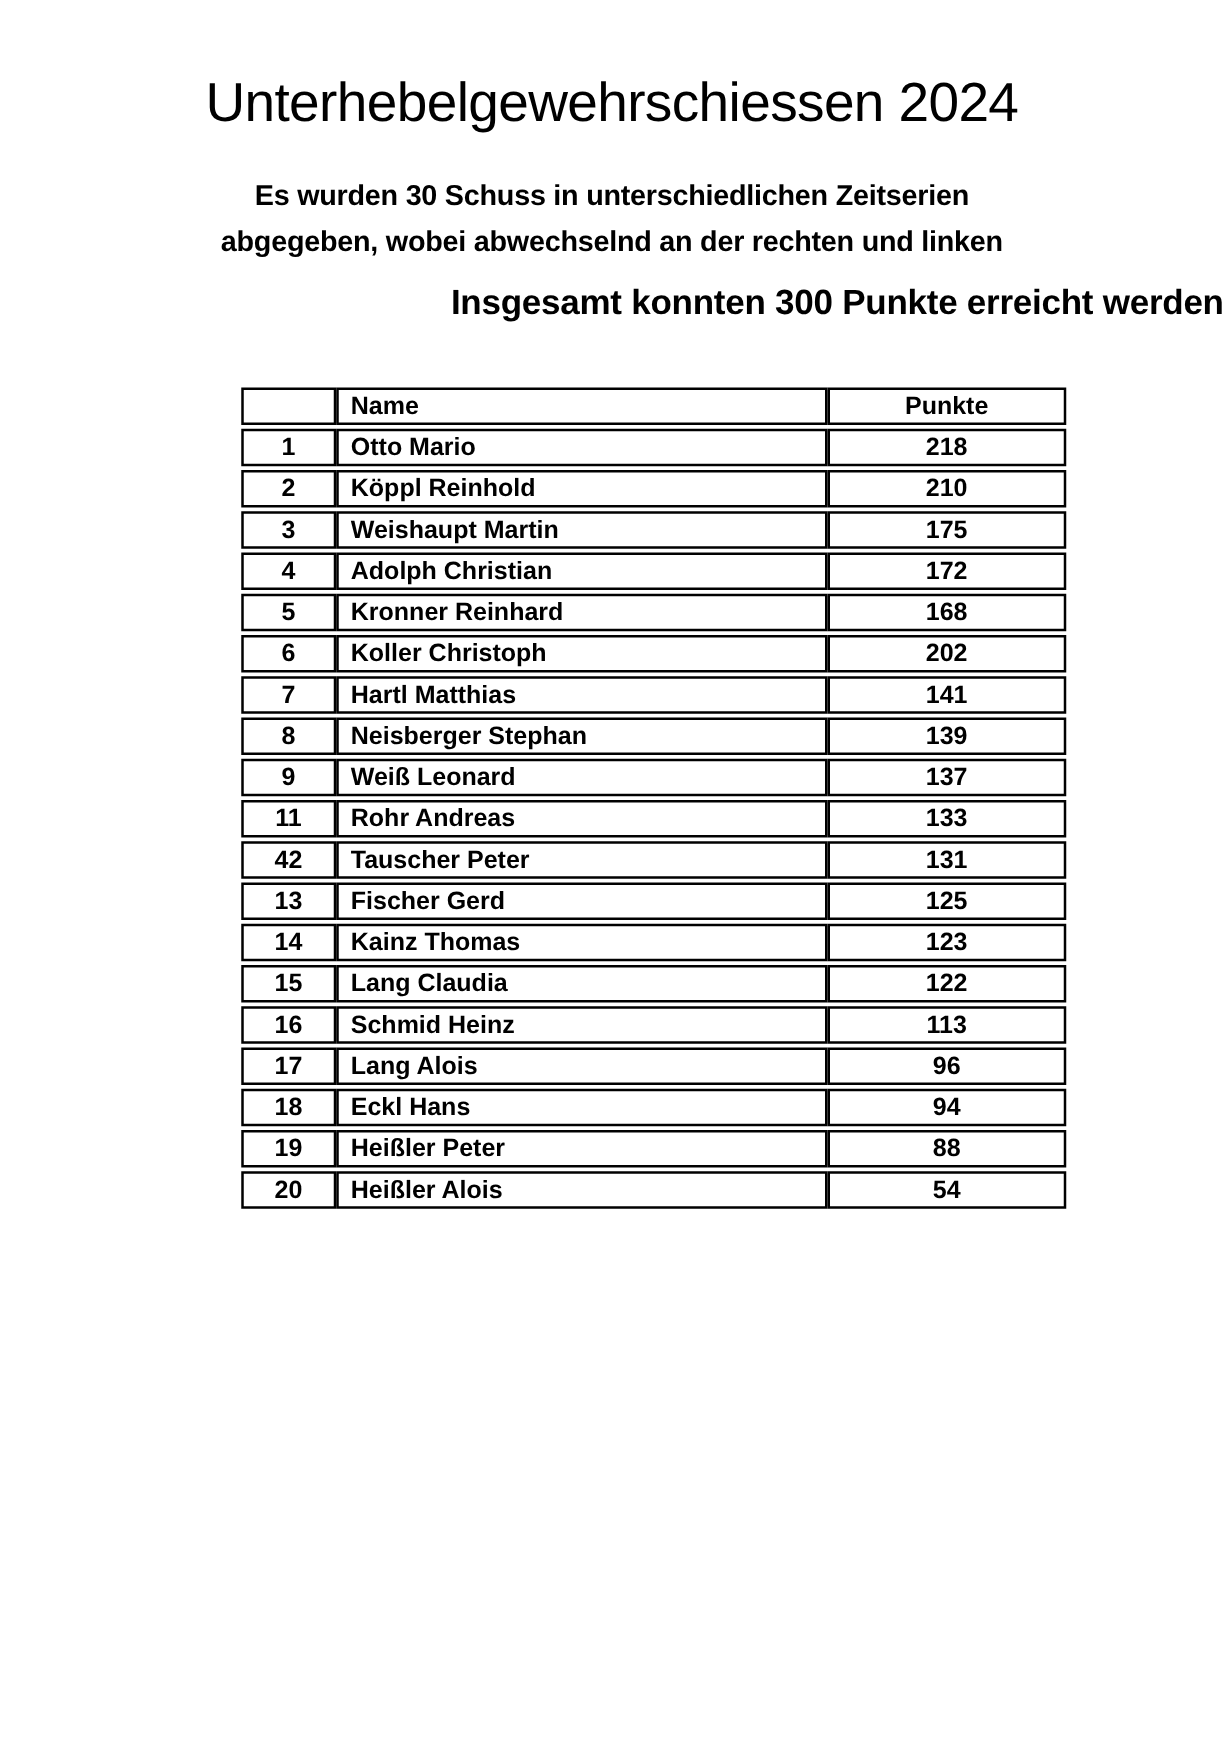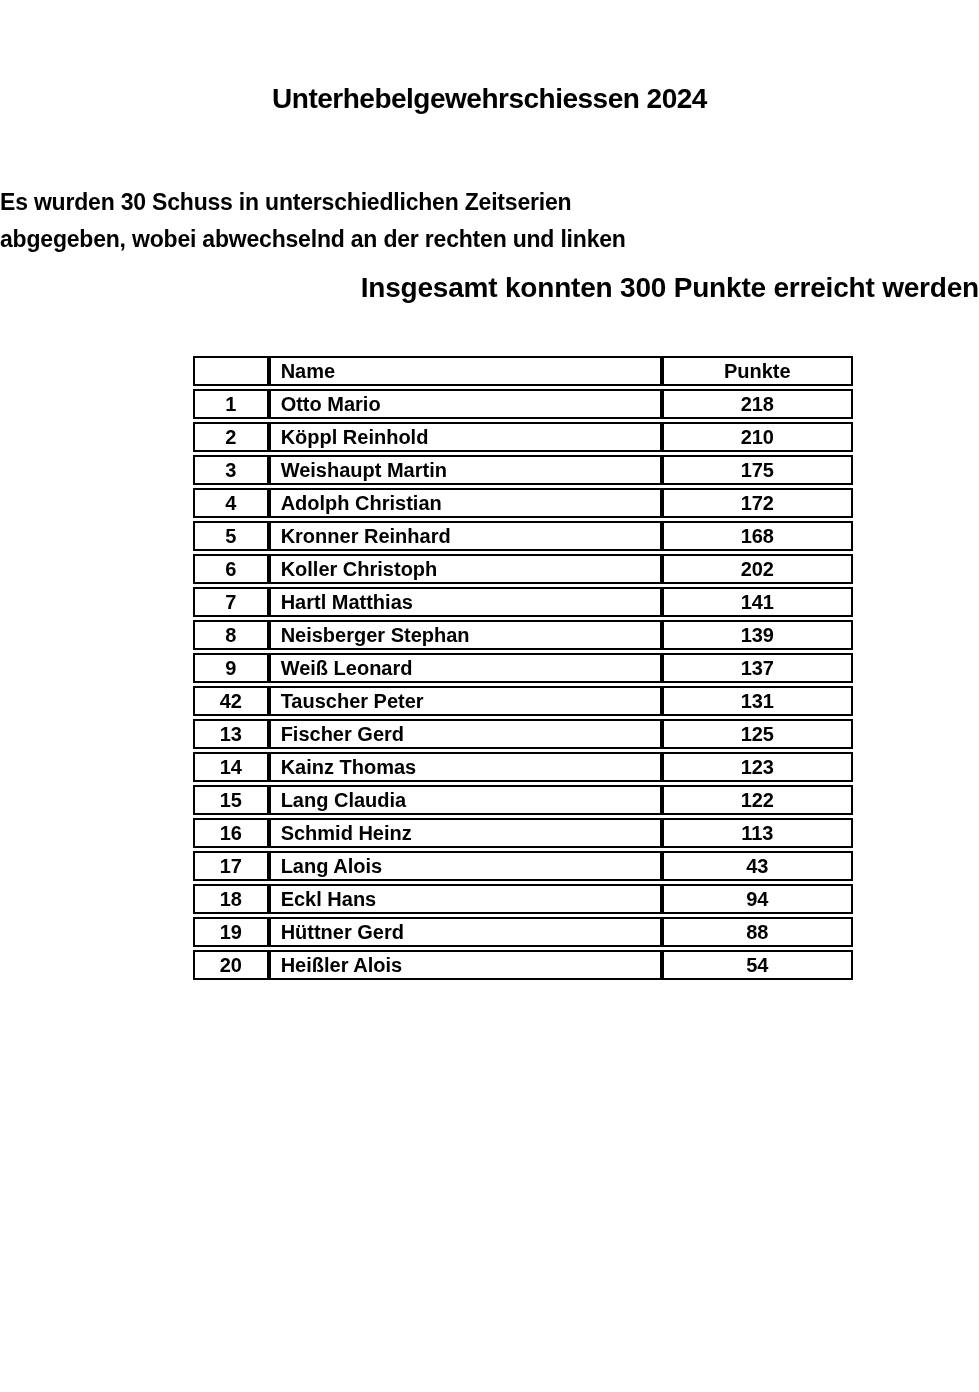--- a/index.html
+++ b/index.html
@@ -14,34 +14,34 @@
     color: #000000;
     overflow: hidden;
   }
   .page {
     width: 979px;
     height: 1392px;
     background: #ffffff;
     position: relative;
   }
   .doc-title {
-    padding-top: 72px;
-    font-size: 28px;
+    padding-top: 56px;
+    font-size: 44px;
     line-height: 54px;
-    font-weight: bold;
+    font-weight: normal;
     text-align: center;
     letter-spacing: -0.5px;
     white-space: nowrap;
   }
   .intro {
-    margin-top: 58px;
+    margin-top: 28px;
     font-size: 23px;
     line-height: 37px;
     font-weight: bold;
-    text-align: left;
+    text-align: center;
     letter-spacing: -0.2px;
   }
   .subtitle {
     margin-top: 11px;
     font-size: 28px;
     line-height: 37px;
     font-weight: bold;
     text-align: right;
     letter-spacing: -0.2px;
   }
@@ -148,20 +148,25 @@
           <td class="cell-points">139</td>
         </tr>
 
         <tr>
           <td class="cell-rank">9</td>
           <td class="cell-name">Weiß Leonard</td>
           <td class="cell-points">137</td>
         </tr>
 
 
+        <tr>
+          <td class="cell-rank">11</td>
+          <td class="cell-name">Rohr Andreas</td>
+          <td class="cell-points">133</td>
+        </tr>
 
         <tr>
           <td class="cell-rank">42</td>
           <td class="cell-name">Tauscher Peter</td>
           <td class="cell-points">131</td>
         </tr>
 
         <tr>
           <td class="cell-rank">13</td>
           <td class="cell-name">Fischer Gerd</td>
@@ -182,32 +187,32 @@
 
         <tr>
           <td class="cell-rank">16</td>
           <td class="cell-name">Schmid Heinz</td>
           <td class="cell-points">113</td>
         </tr>
 
         <tr>
           <td class="cell-rank">17</td>
           <td class="cell-name">Lang Alois</td>
-          <td class="cell-points">43</td>
+          <td class="cell-points">96</td>
         </tr>
 
         <tr>
           <td class="cell-rank">18</td>
           <td class="cell-name">Eckl Hans</td>
           <td class="cell-points">94</td>
         </tr>
 
         <tr>
           <td class="cell-rank">19</td>
-          <td class="cell-name">Hüttner Gerd</td>
+          <td class="cell-name">Heißler Peter</td>
           <td class="cell-points">88</td>
         </tr>
 
         <tr>
           <td class="cell-rank">20</td>
           <td class="cell-name">Heißler Alois</td>
           <td class="cell-points">54</td>
         </tr>
       </tbody>
   </table>

